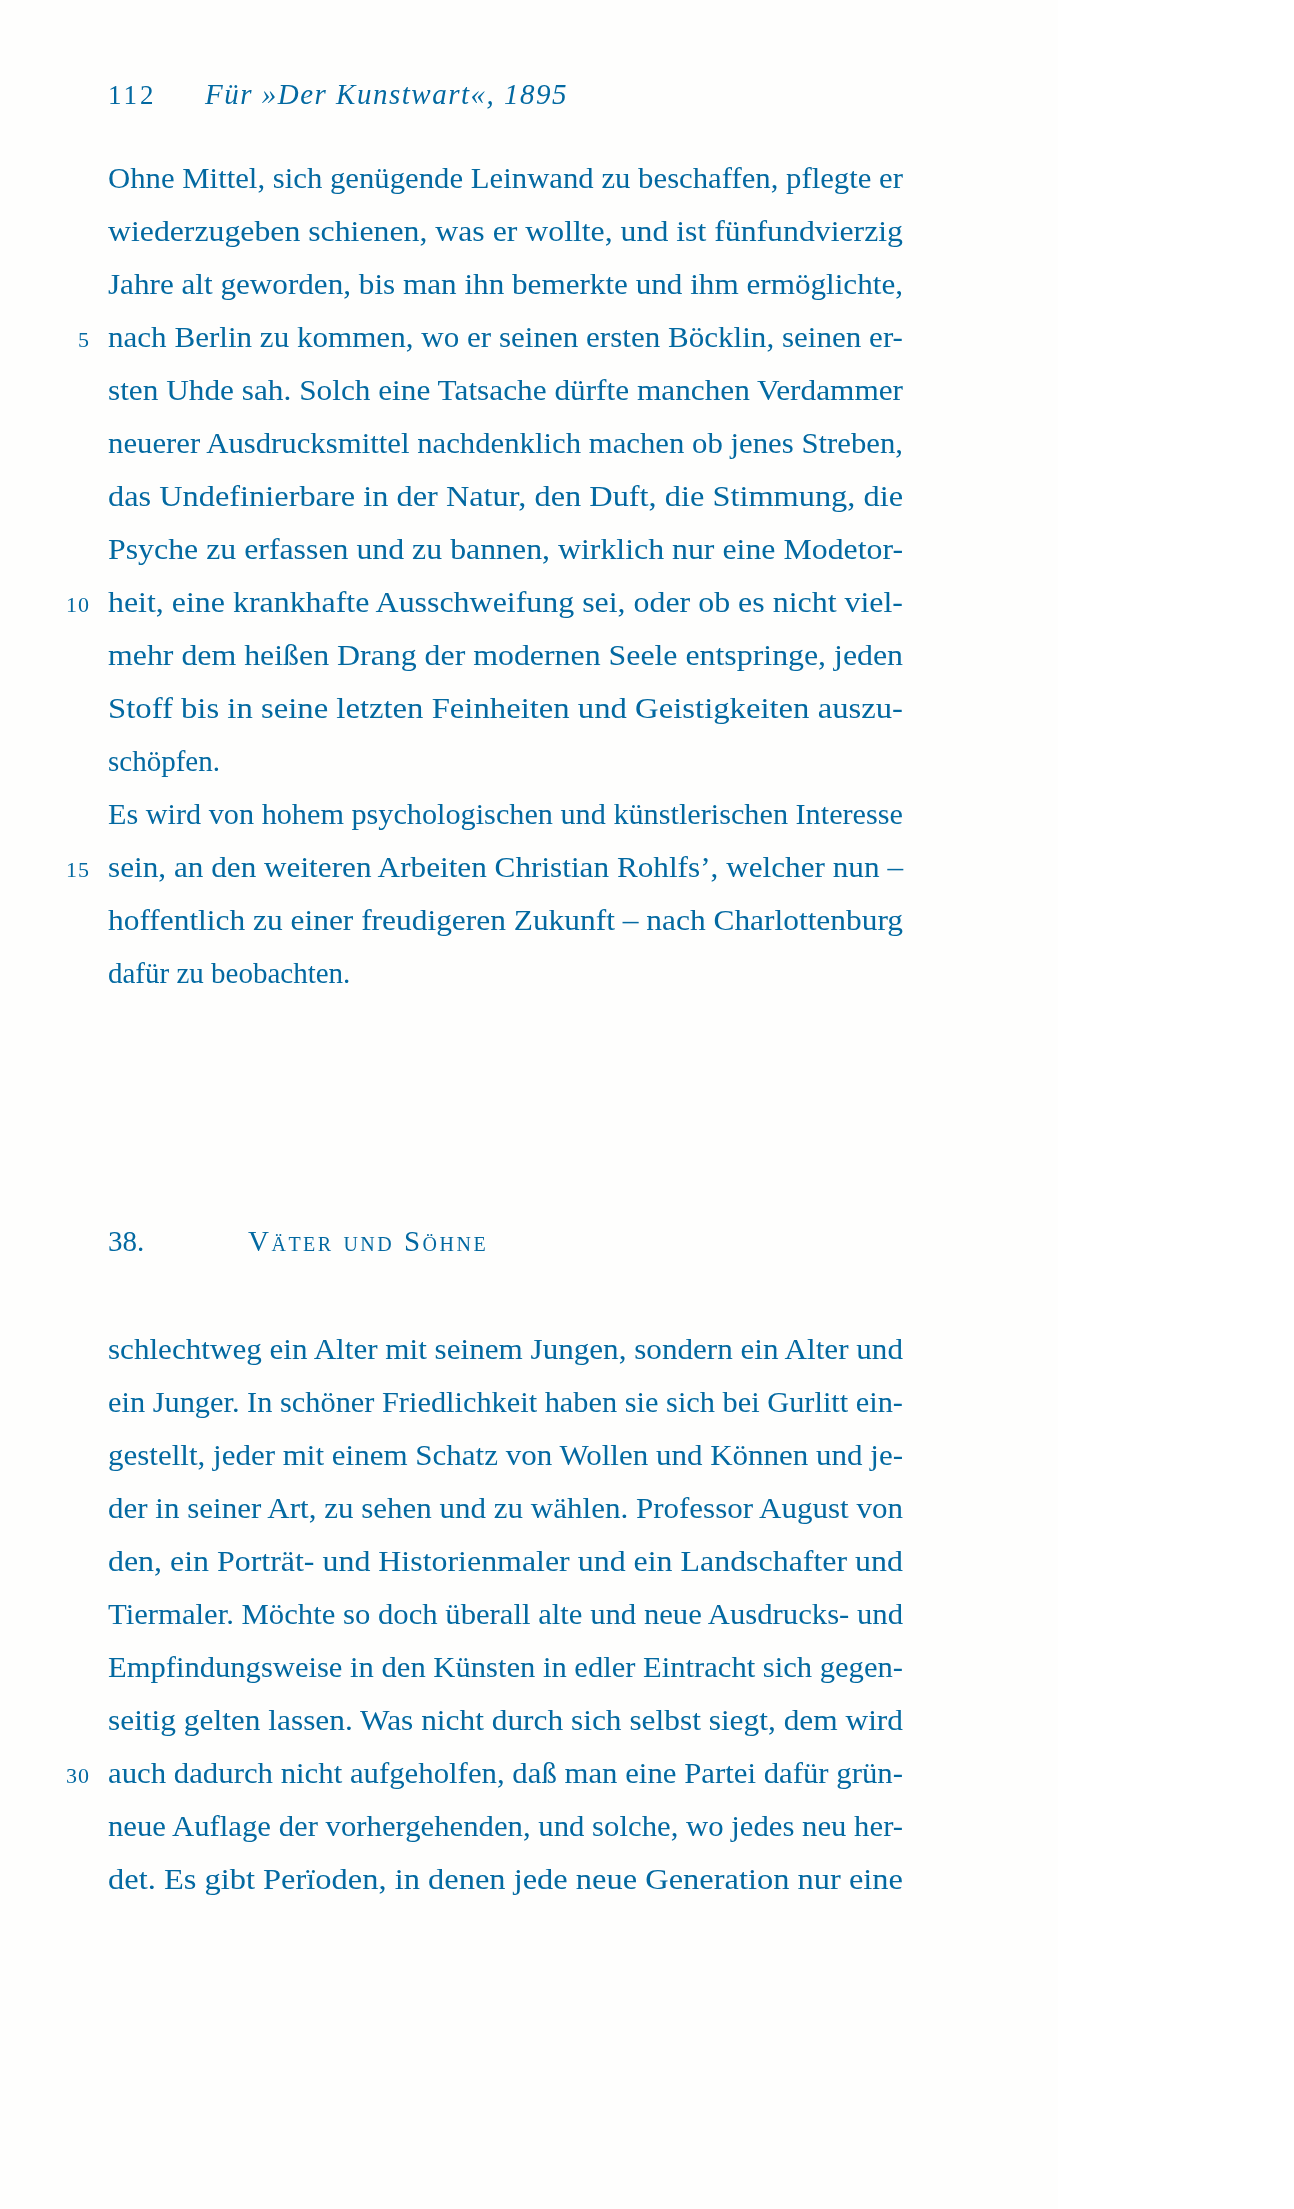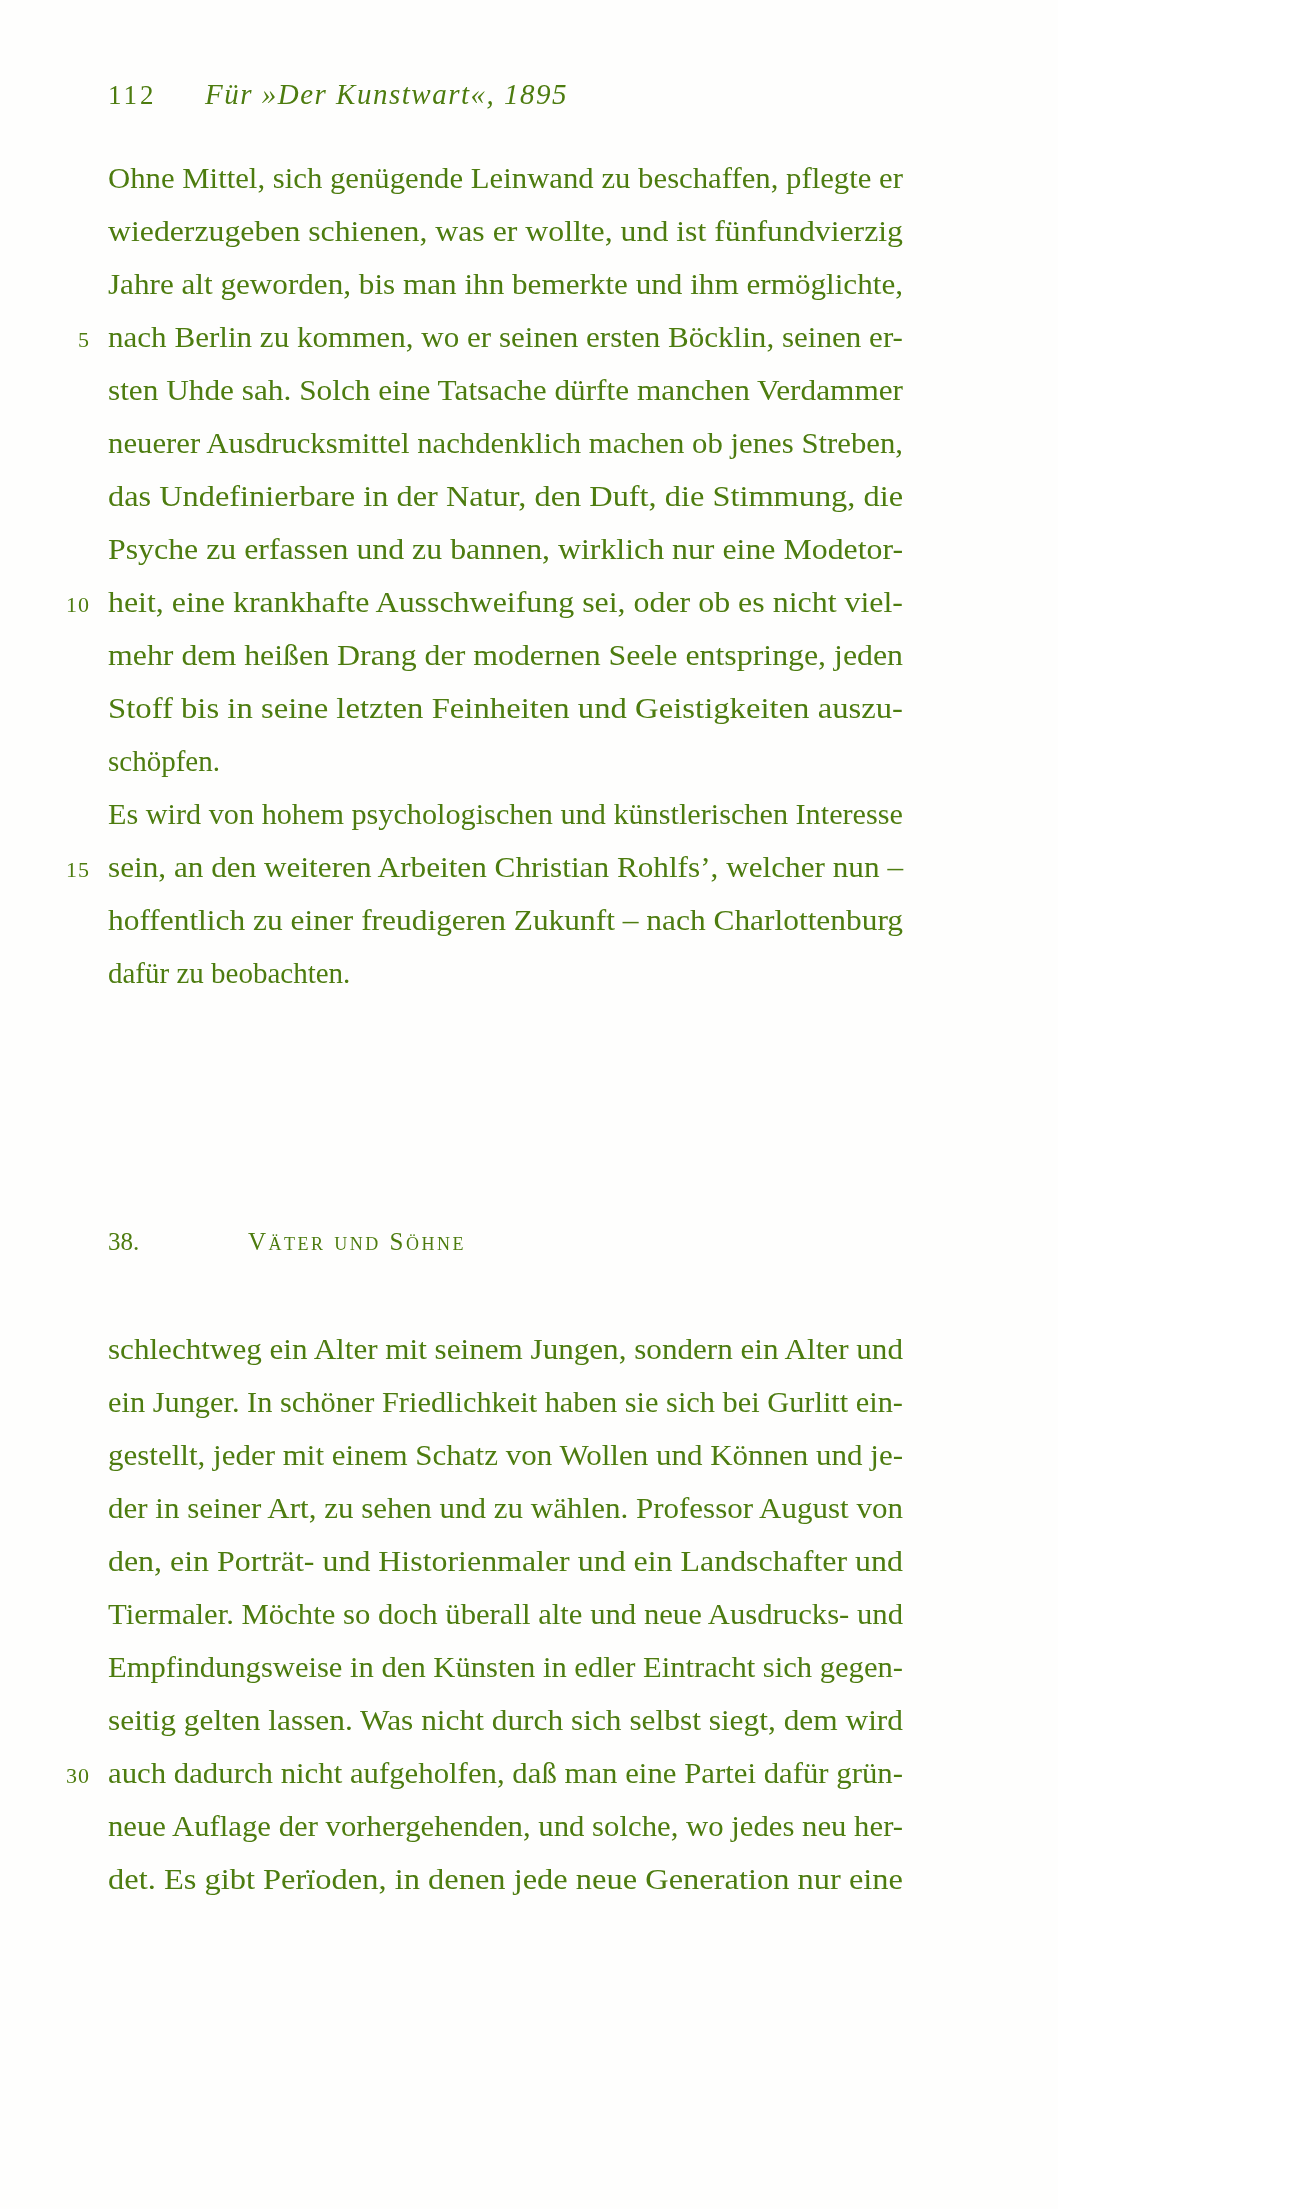--- a/index.html
+++ b/index.html
@@ -5,21 +5,21 @@
   html, body {
     margin: 0;
     padding: 0;
     background: #ffffff;
   }
   .page {
     position: relative;
     width: 1058px;
     height: 2209px;
     background: #fefefd;
-    color: #4d7c0f;
+    color: #0369a1;
     font-family: "Liberation Serif", "DejaVu Serif", serif;
     overflow: hidden;
   }
   
   .running-head {
     position: absolute;
     top: 74px;
     left: 108px;
     width: 795px;
     height: 40px;
@@ -66,21 +66,21 @@
     transform-origin: 0 60%;
   }
   
   .heading {
     position: absolute;
     left: 108px;
     top: 1215px;
     width: 795px;
     height: 53px;
     line-height: 53px;
-    font-size: 25px;
+    font-size: 29px;
     white-space: nowrap;
   }
   .chapnum {
     display: inline-block;
     width: 140px;
   }
   .chaptitle {
     font-variant: small-caps;
     letter-spacing: 2.5px;
   }

